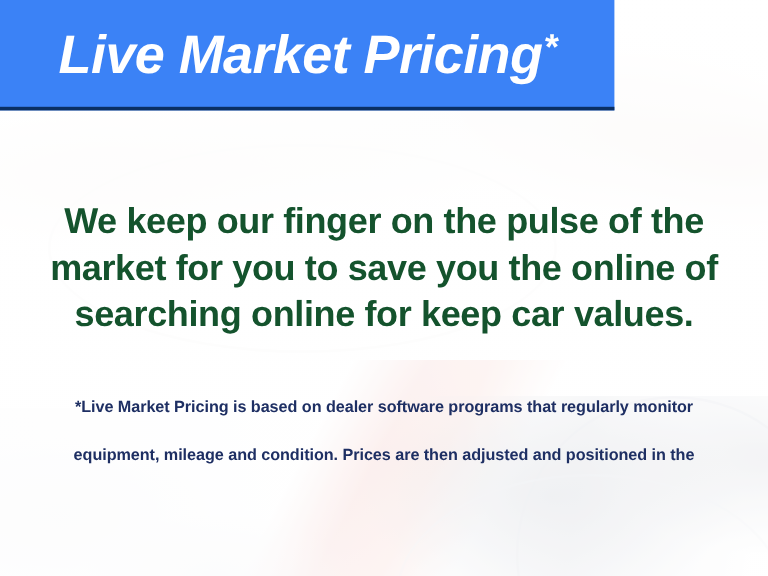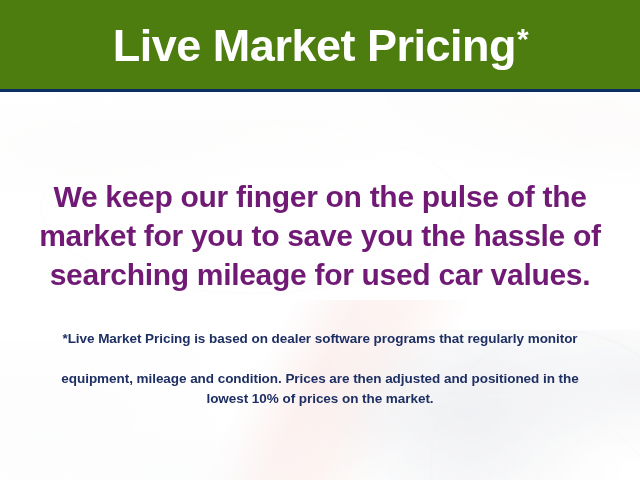--- a/index.html
+++ b/index.html
@@ -101,28 +101,29 @@
     position: absolute;
     inset: 0;
     z-index: 2;
     background: rgba(255,255,255,0.30);
   }
 
   
   .header-bar {
     position: absolute;
     left: 0; top: 0;
-    width: 640px;
+    width: 512px;
     height: 92px;
-    background: #4d7c0f;
+    background: #3b82f6;
     z-index: 6;
     display: flex;
     align-items: center;
     justify-content: center;
     box-sizing: border-box;
+    font-style: italic;
   }
   .header-bar::after {
     content: "";
     position: absolute;
     left: 0; right: 0; bottom: 0;
     height: 3px;
     background: #0a2f63;
   }
   .header-title {
     color: #ffffff;
@@ -150,24 +151,24 @@
     width: 640px;
     height: 388px;
     z-index: 7;
     box-sizing: border-box;
   }
 
   .headline {
     position: absolute;
     left: 24px;
     right: 24px;
-    top: 85px;
+    top: 73px;
     margin: 0;
     text-align: center;
-    color: #701a75;
+    color: #14532d;
     font-size: 30px;
     font-weight: bold;
     line-height: 1.30;
     letter-spacing: -0.3px;
   }
 
   .disclaimer {
     position: absolute;
     left: 26px;
     right: 26px;
@@ -199,25 +200,24 @@
   <div class="bg-veil2"></div>
 
   <div class="header-bar">
     <h1 class="header-title"><span>Live Market Pricing</span><span class="star">*</span></h1>
   </div>
 
   <div class="content">
 
     <p class="headline">
       <span>We keep our finger on the pulse of the</span><br>
-      <span>market for you to save you the hassle of</span><br>
-      <span>searching mileage for used car values.</span>
+      <span>market for you to save you the online of</span><br>
+      <span>searching online for keep car values.</span>
     </p>
 
     <p class="disclaimer">
       <span>*Live Market Pricing is based on dealer software programs that regularly monitor</span><br>
       <br>
       <span>equipment, mileage and condition. Prices are then adjusted and positioned in the</span><br>
-      <span>lowest 10% of prices on the market.</span>
     </p>
 
   </div>
 </div>
 
 </body></html>

